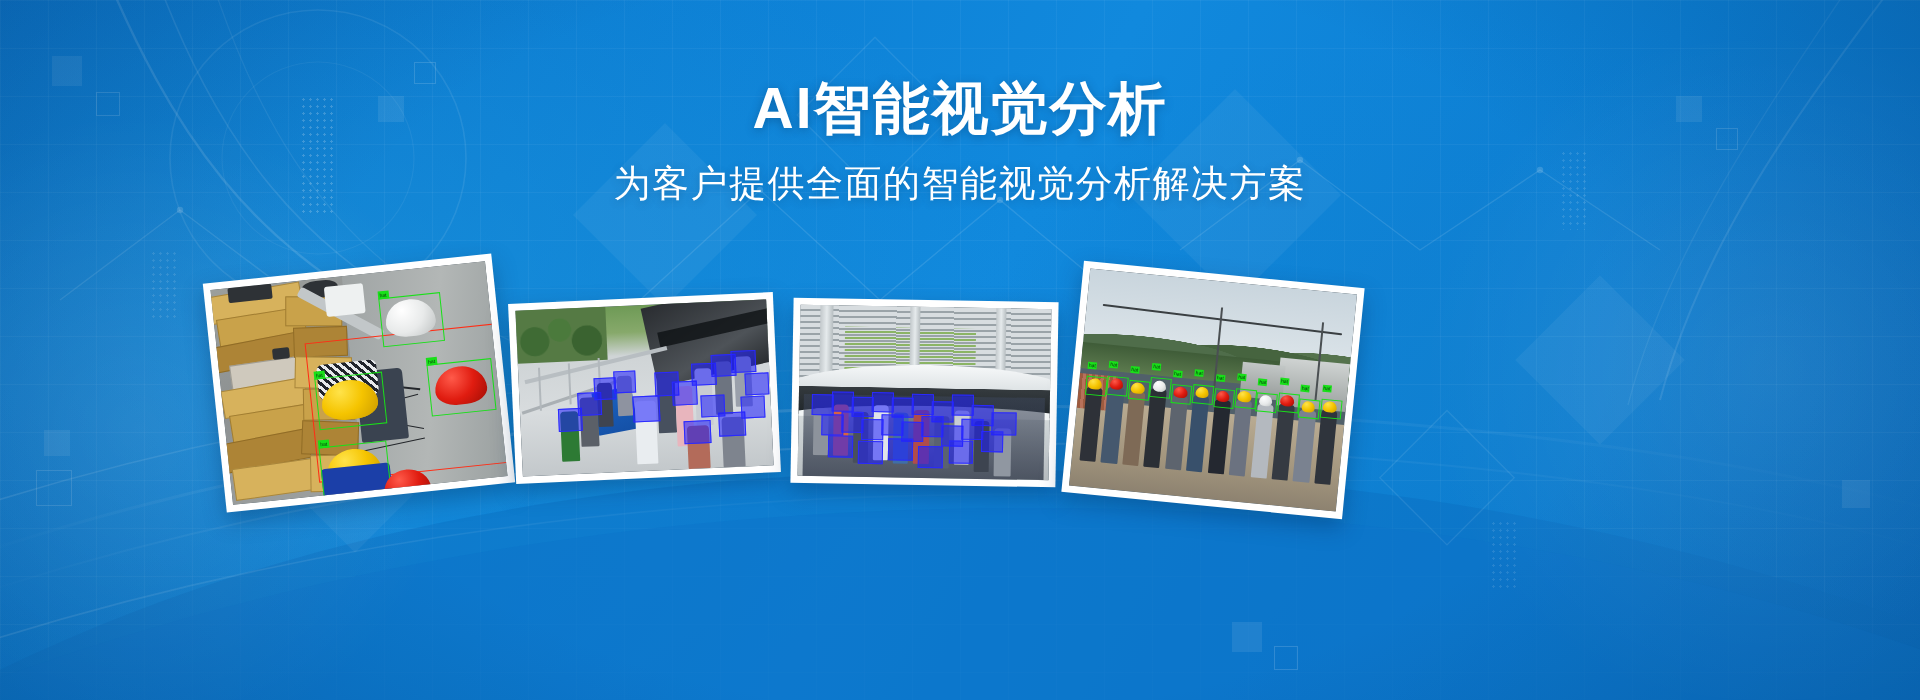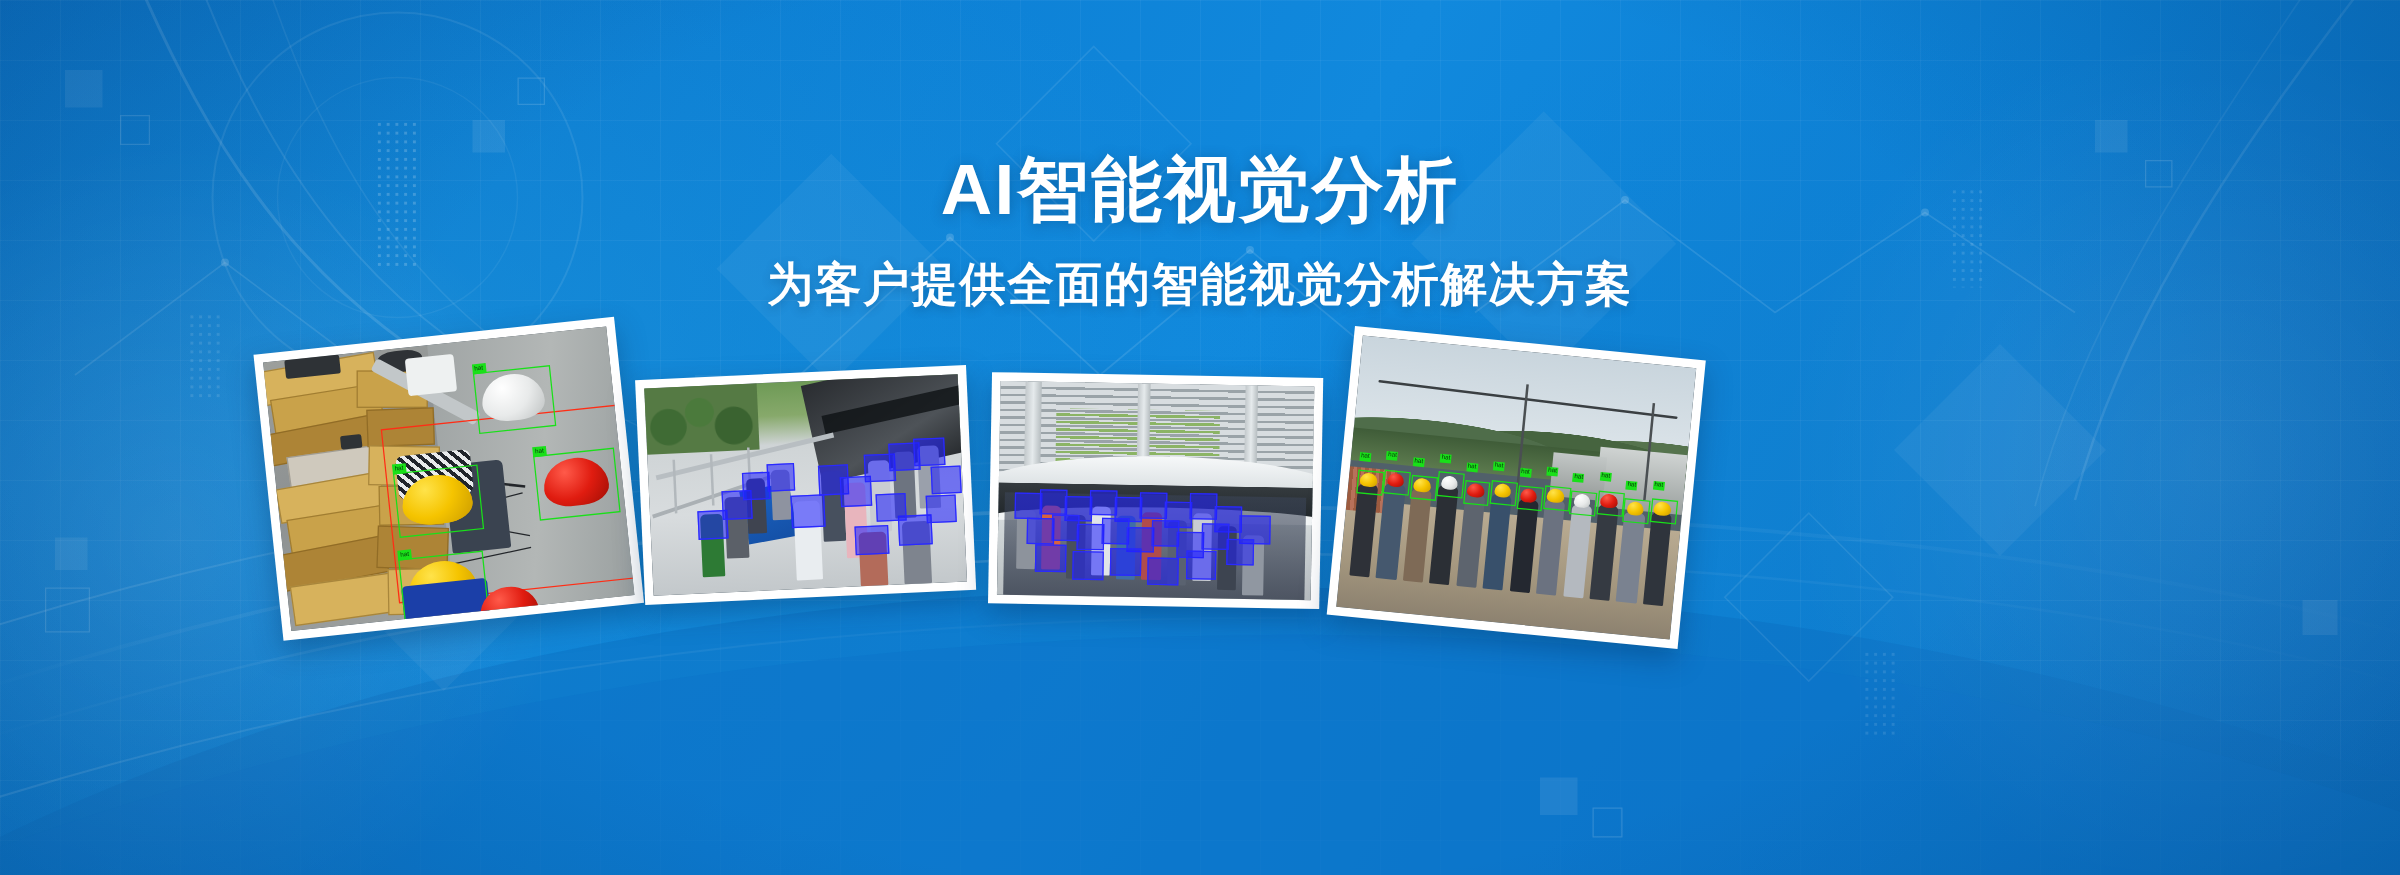--- a/index.html
+++ b/index.html
@@ -54,31 +54,30 @@
   .dots{
     position:absolute;
     background-image:radial-gradient(rgba(255,255,255,.30) 1.1px, transparent 1.2px);
     background-size:7px 7px;
   }
 
   
   .copy{
     position:absolute;left:0;right:0;top:78px;text-align:center;z-index:8;
     user-select:none;
-    margin-top:44px;
   }
   .headline{
     font-size:57px;line-height:1.06;font-weight:bold;color:#ffffff;
     letter-spacing:2px;
     text-shadow:0 2px 10px rgba(0,52,100,.38);
     margin:0;
   }
   .subhead{
     margin:24px 0 0 0;
-    font-size:37px;line-height:1.2;font-weight:bold;color:#ffffff;
+    font-size:37px;line-height:1.2;font-weight:normal;color:#ffffff;
     letter-spacing:1.5px;
     text-shadow:0 2px 8px rgba(0,52,100,.30);
   }
 
   
   .fan{position:absolute;left:0;top:250px;width:1920px;height:300px;z-index:9;}
   .shot{
     position:absolute;
     background:#ffffff;
     padding:7px;

